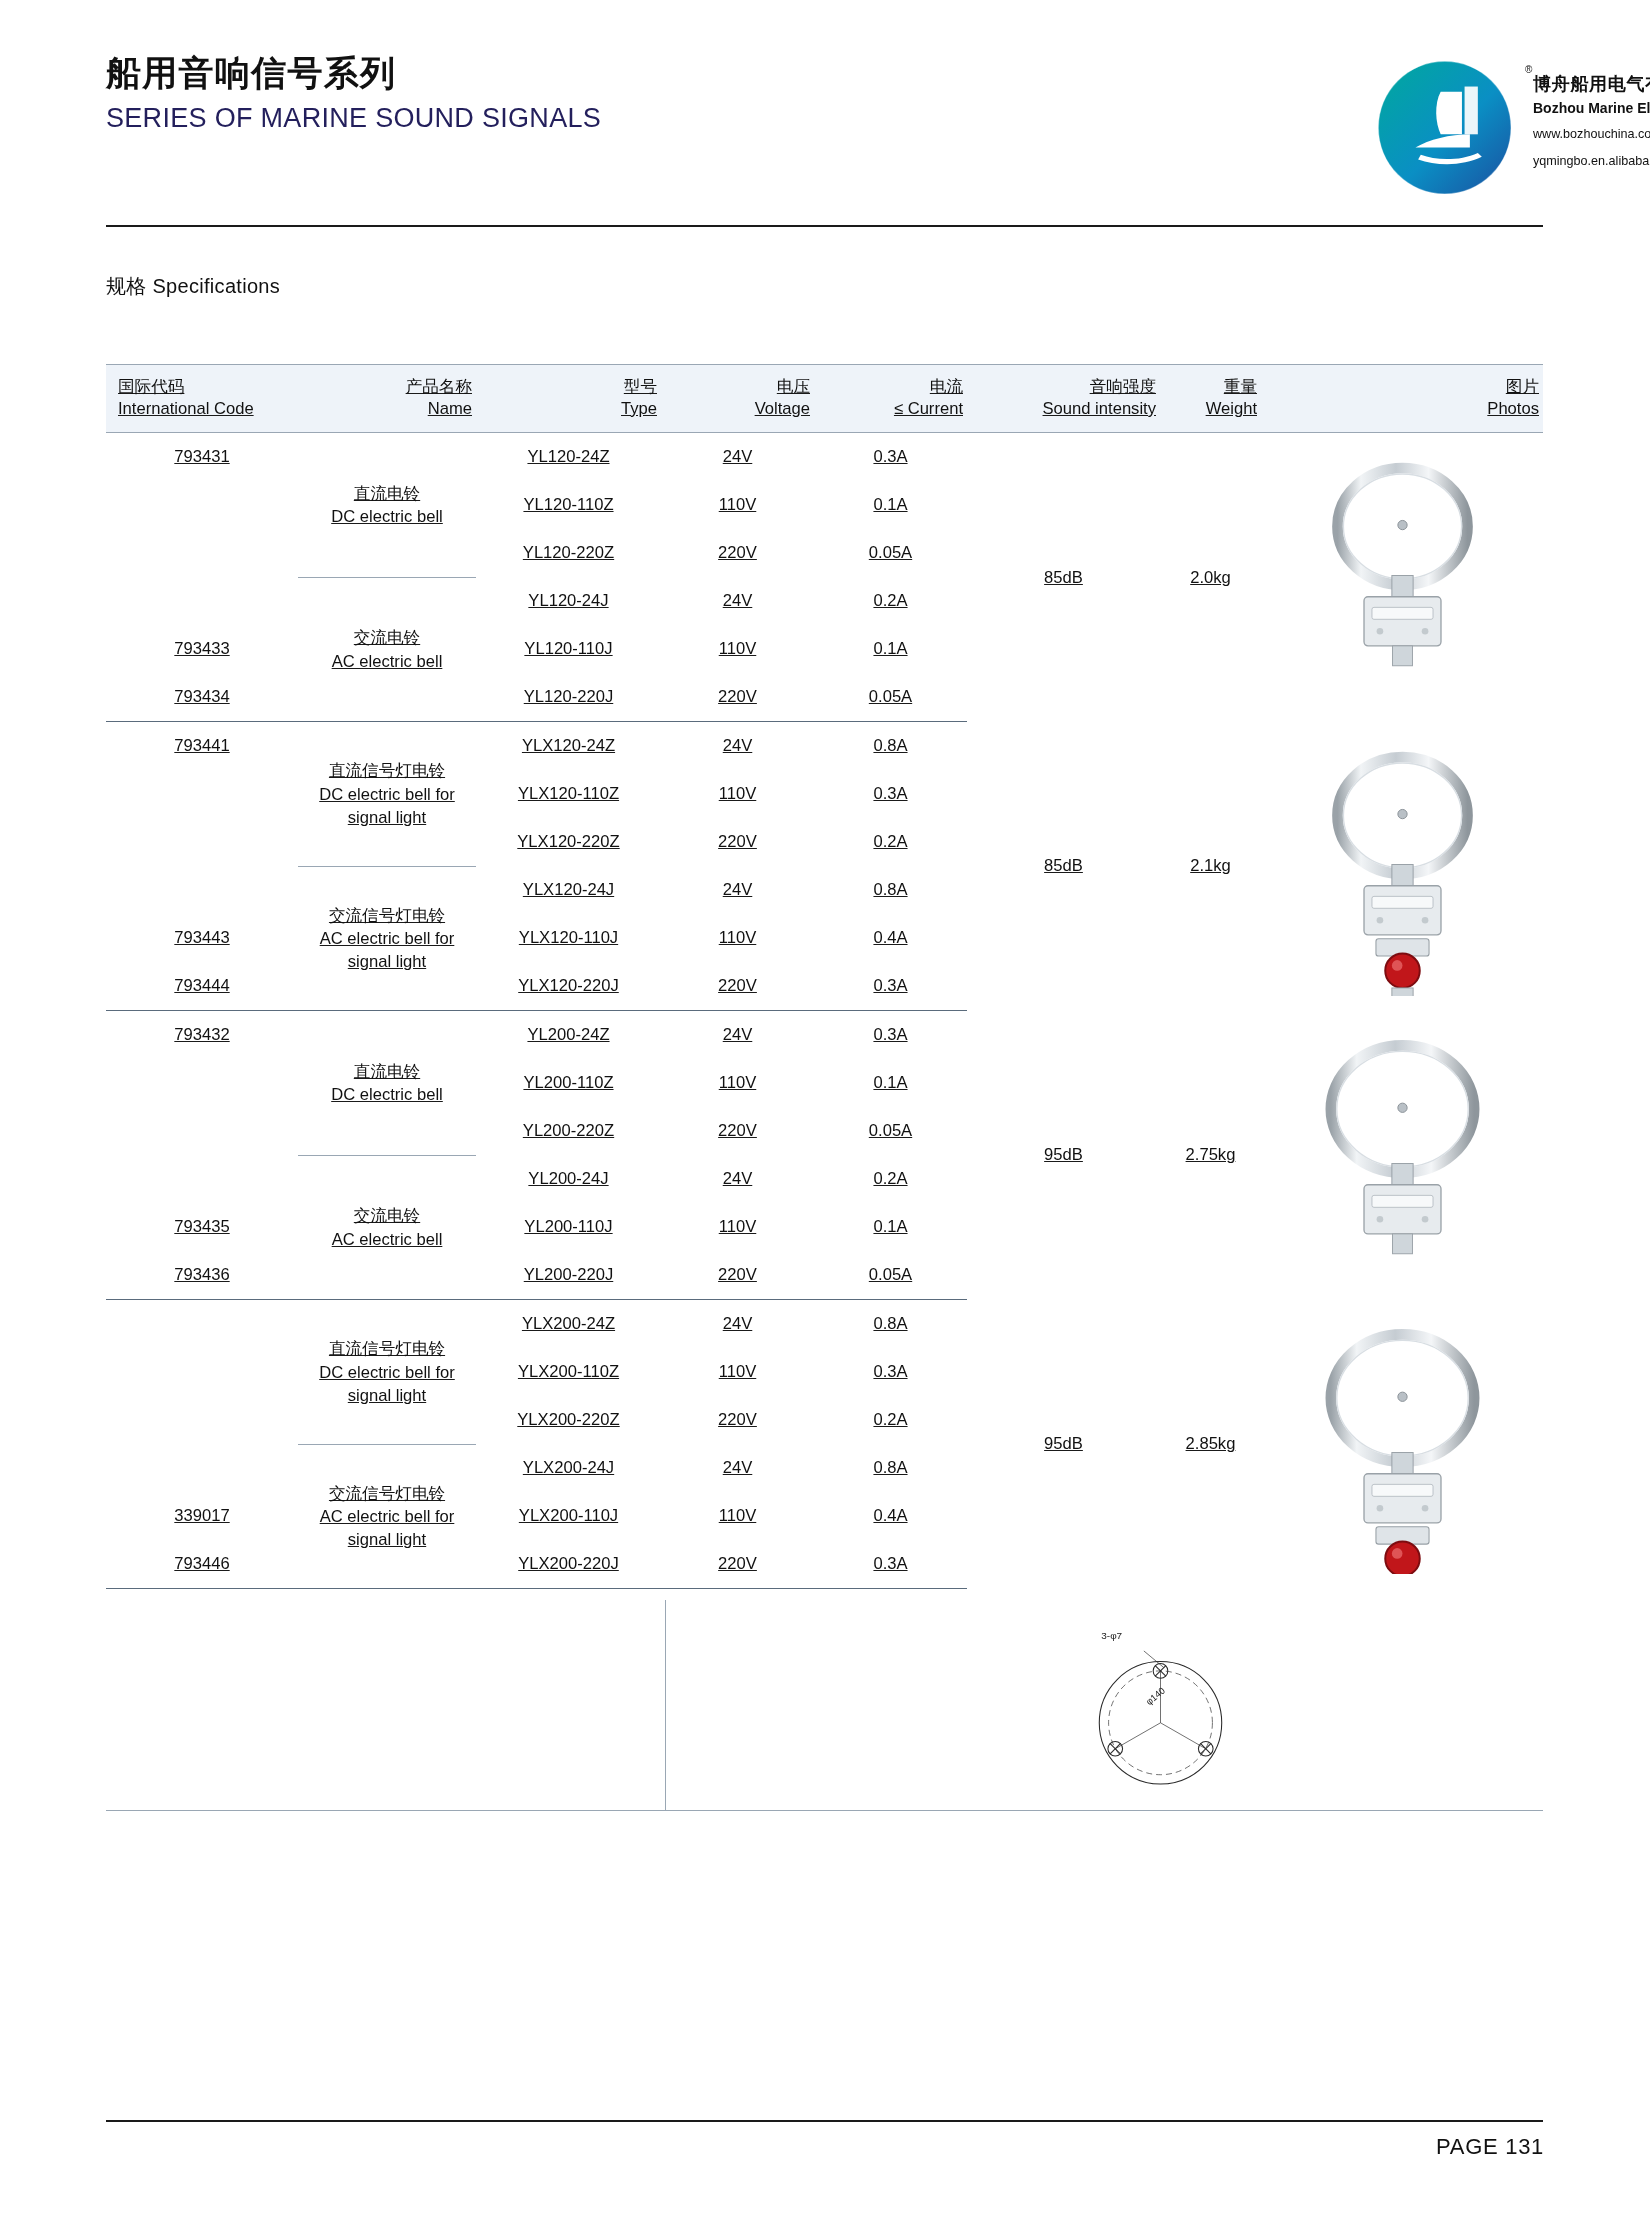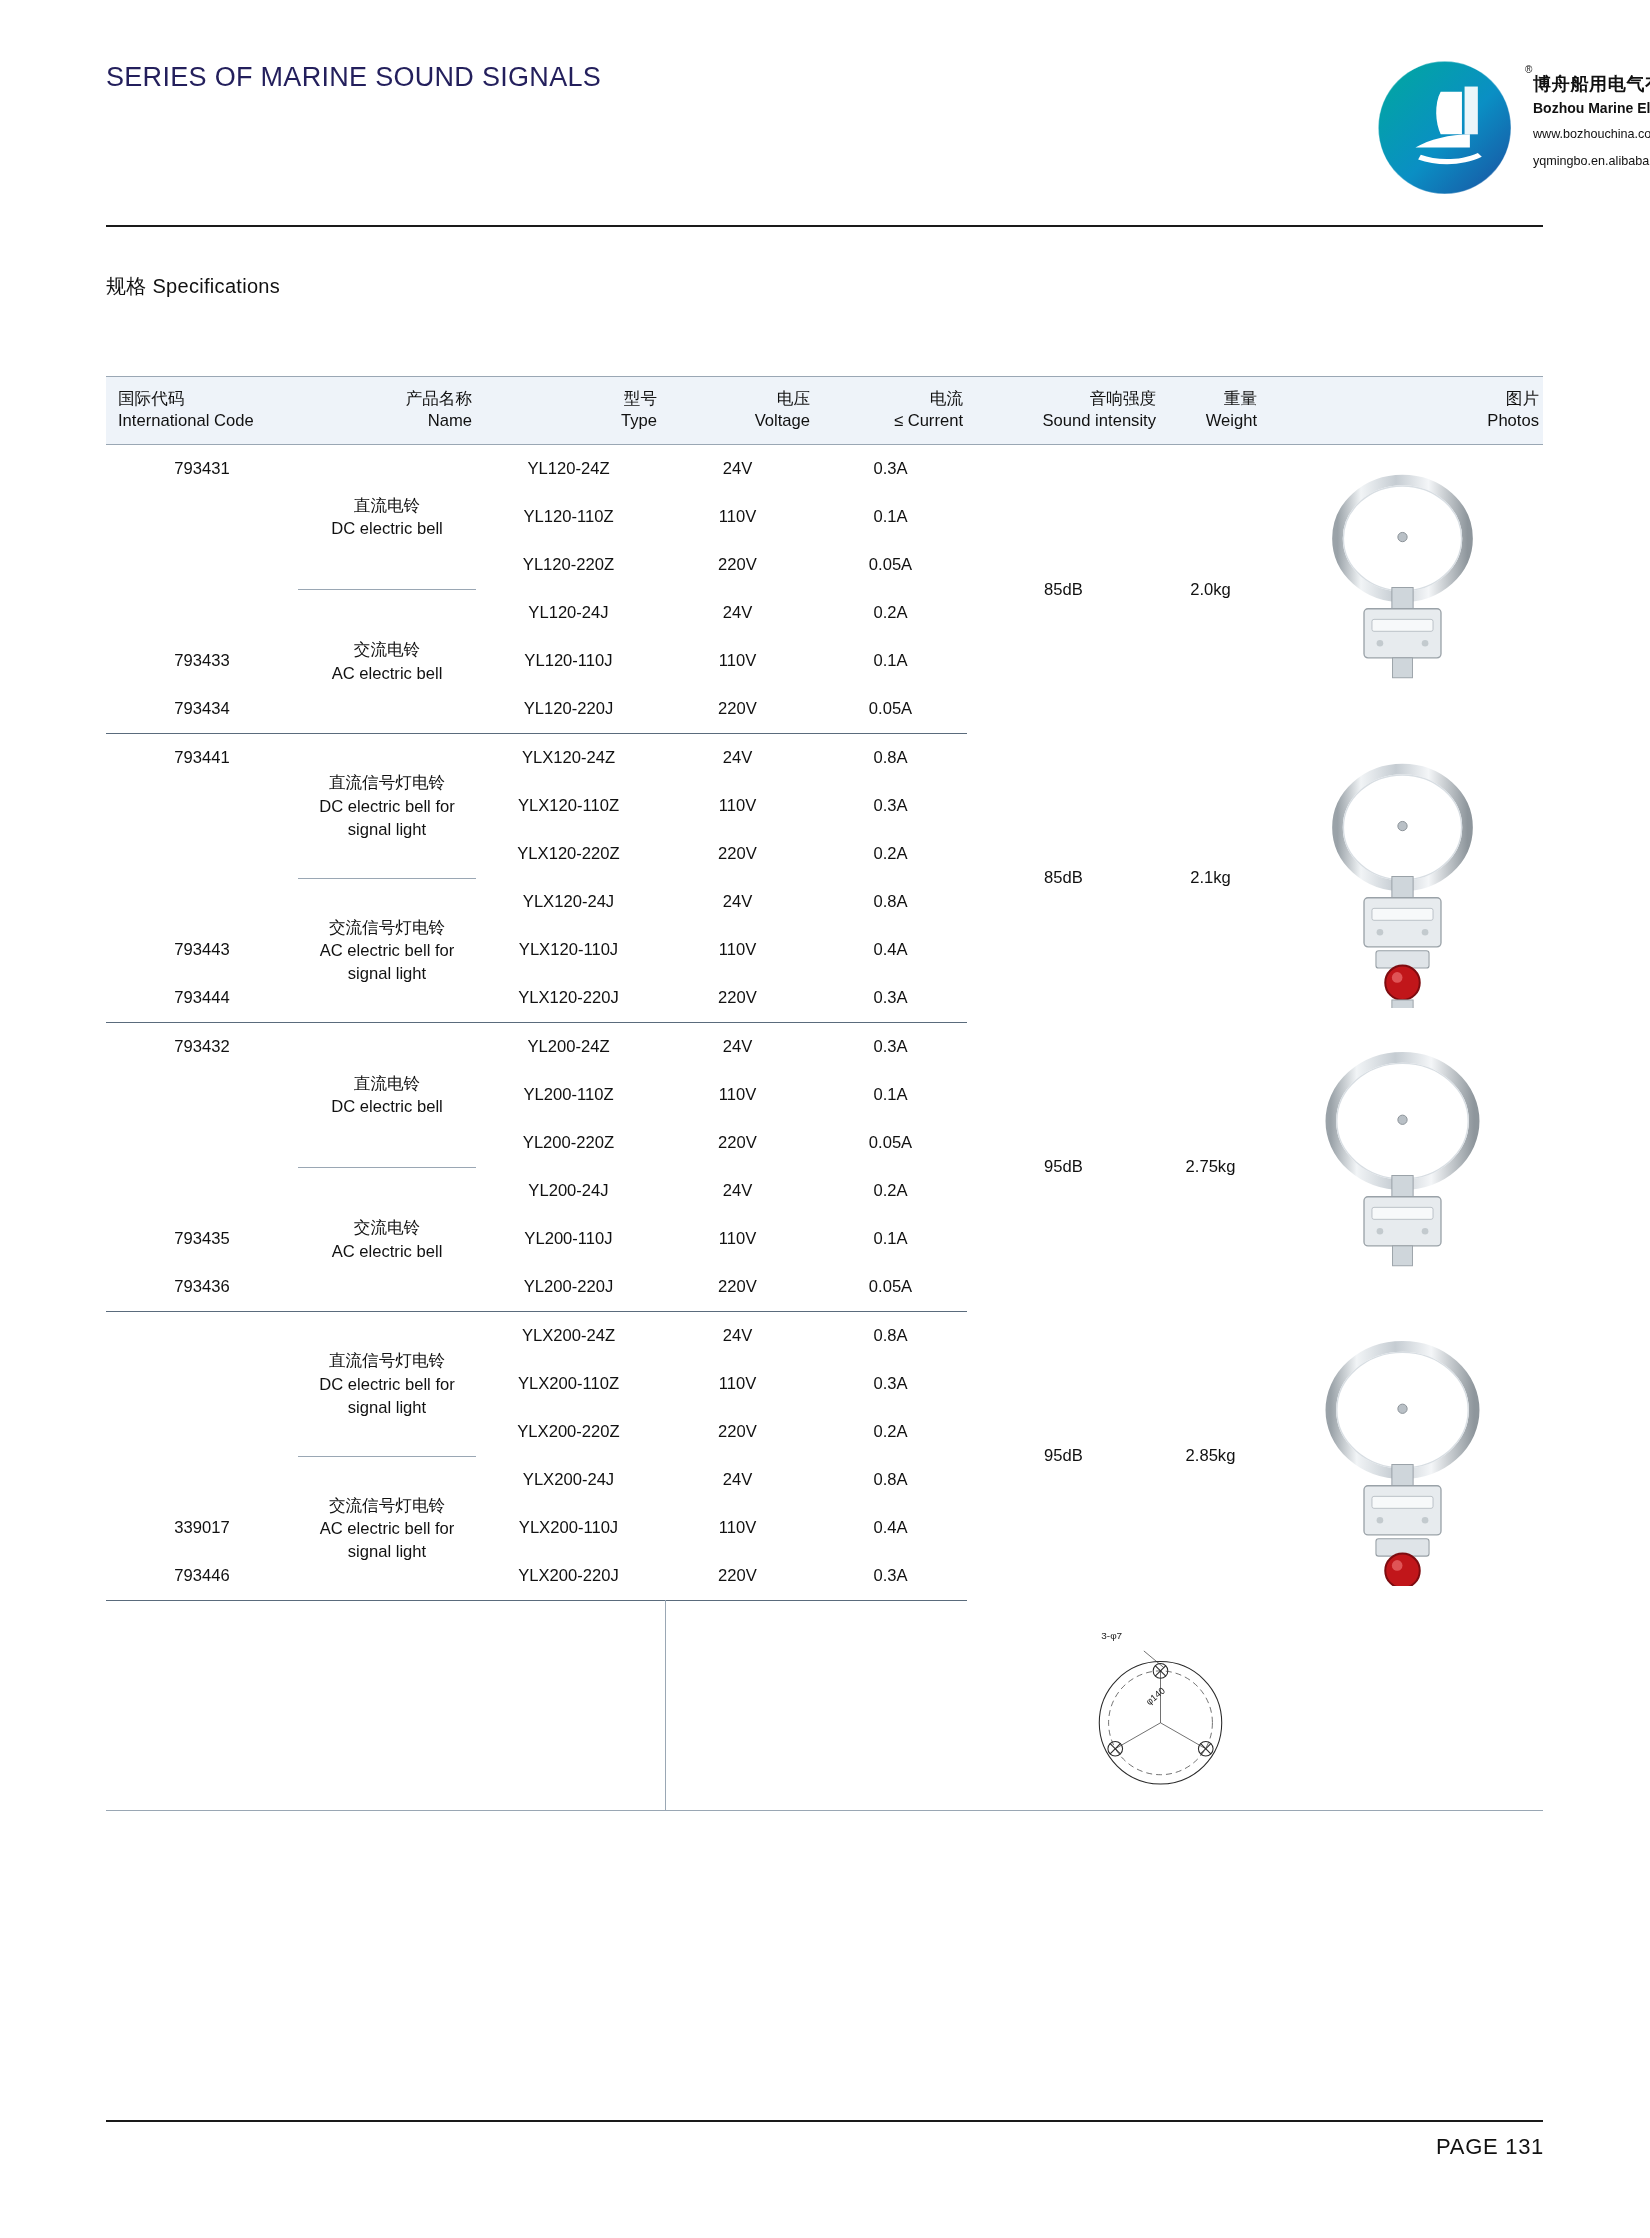--- a/index.html
+++ b/index.html
@@ -112,25 +112,26 @@
     top: 273px;
     font-size: 20px;
     color: #111;
     letter-spacing: 0.3px;
   }
 
   
   .spec-table {
     position: absolute;
     left: 106px;
-    top: 376px;
+    top: 364px;
     width: 1437px;
     border-collapse: collapse;
     table-layout: fixed;
     font-size: 16.6px;
+    text-decoration: underline;
   }
   .spec-table col.c-code   { width: 192px; }
   .spec-table col.c-name   { width: 178px; }
   .spec-table col.c-type   { width: 185px; }
   .spec-table col.c-volt   { width: 153px; }
   .spec-table col.c-curr   { width: 153px; }
   .spec-table col.c-sound  { width: 193px; }
   .spec-table col.c-weight { width: 101px; }
   .spec-table col.c-photo  { width: 282px; }
 
@@ -244,20 +245,21 @@
     color: #111;
     letter-spacing: 0.7px;
   }
 </style>
 </head>
 <body>
 
 <div class="page">
 
   <div class="header">
+    <div class="header-title-cn">船用音响信号系列</div>
     <div class="header-title-en">SERIES OF MARINE SOUND SIGNALS</div>
     <div class="header-rule"></div>
 
     <div class="logo-block">
       <div class="logo-mark">
         <svg width="136" height="136" viewBox="0 0 205 205">
           <defs>
             <linearGradient id="lg1" x1="0" y1="0" x2="1" y2="1">
               <stop offset="0%" stop-color="#00a99d"></stop>
               <stop offset="55%" stop-color="#0a8fc4"></stop>

